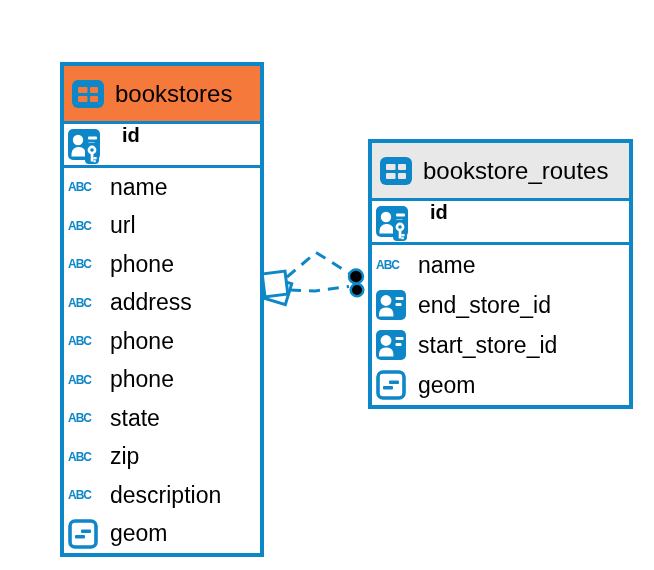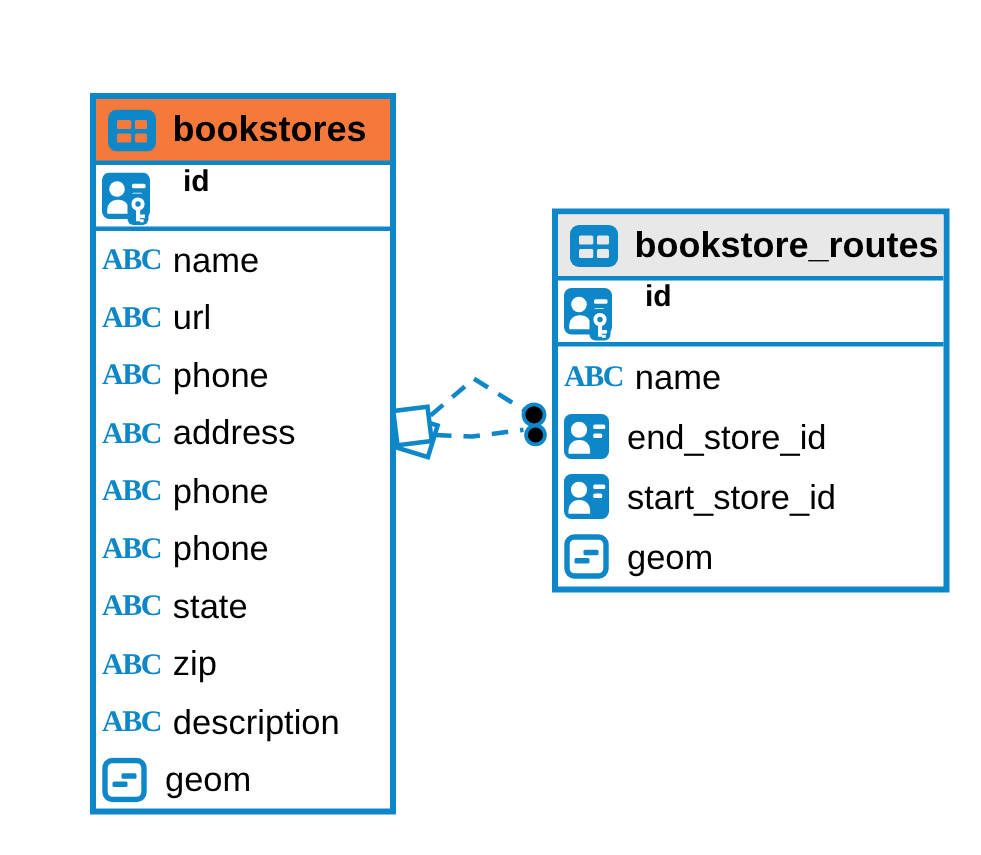--- a/index.html
+++ b/index.html
@@ -10,38 +10,38 @@
   }
   html,body{margin:0;padding:0;background:#ffffff;}
   body{font-family:"Liberation Sans","DejaVu Sans",sans-serif;color:var(--ink);}
   .canvas{position:relative;width:654px;height:570px;background:#ffffff;overflow:hidden;}
 
   .er-table{position:absolute;box-sizing:border-box;border:4px solid var(--blue);background:#ffffff;}
   .er-table.orange{--cell:var(--orange);}
   .er-table.gray{--cell:var(--header_gray);}
 
   .tbl-header{display:flex;align-items:center;gap:9px;box-sizing:border-box;
-    height:44px;padding:0 6px 0 8px;border-bottom:3px solid var(--blue);
-    font-size:24px;font-weight:700;white-space:nowrap;}
+    height:58px;padding:0 6px 0 8px;border-bottom:3px solid var(--blue);
+    font-size:24px;font-weight:400;white-space:nowrap;}
   .er-table.orange .tbl-header{background:var(--orange);}
   .er-table.gray .tbl-header{background:var(--header_gray);}
 
   .pk-row{display:flex;gap:20px;box-sizing:border-box;
     height:44px;padding:0 4px;border-bottom:3px solid var(--blue);
     font-size:20px;font-weight:700;white-space:nowrap;}
 
   .col-row{display:flex;align-items:center;gap:8px;box-sizing:border-box;
     padding:0 4px;font-size:23px;font-weight:400;white-space:nowrap;}
   .er-table.orange .col-row{height:38.5px;}
   .er-table.gray .col-row{height:40px;}
 
   .icon-slot{flex:0 0 34px;display:flex;align-items:center;justify-content:flex-start;}
   .icon-slot svg{display:block;}
-  .abc{font-family:Liberation Serif, serif;
-    font-weight:800;font-size:20px;letter-spacing:-1px;color:var(--blue);line-height:1;}
+  .abc{font-family:Liberation Sans, sans-serif;
+    font-weight:800;font-size:12px;letter-spacing:-1px;color:var(--blue);line-height:1;}
 
   .overlay{position:absolute;left:0;top:0;width:654px;height:570px;pointer-events:none;}
   .dash{stroke:var(--blue);stroke-width:3;fill:none;stroke-dasharray:11 8;}
   .endpoint{fill:#000000;stroke:var(--blue);stroke-width:2.5;}
   .marker-square{fill:#ffffff;stroke:var(--blue);stroke-width:3;}
   .defs-holder{position:absolute;width:0;height:0;overflow:hidden;}
 </style>
 </head>
 <body>
 

